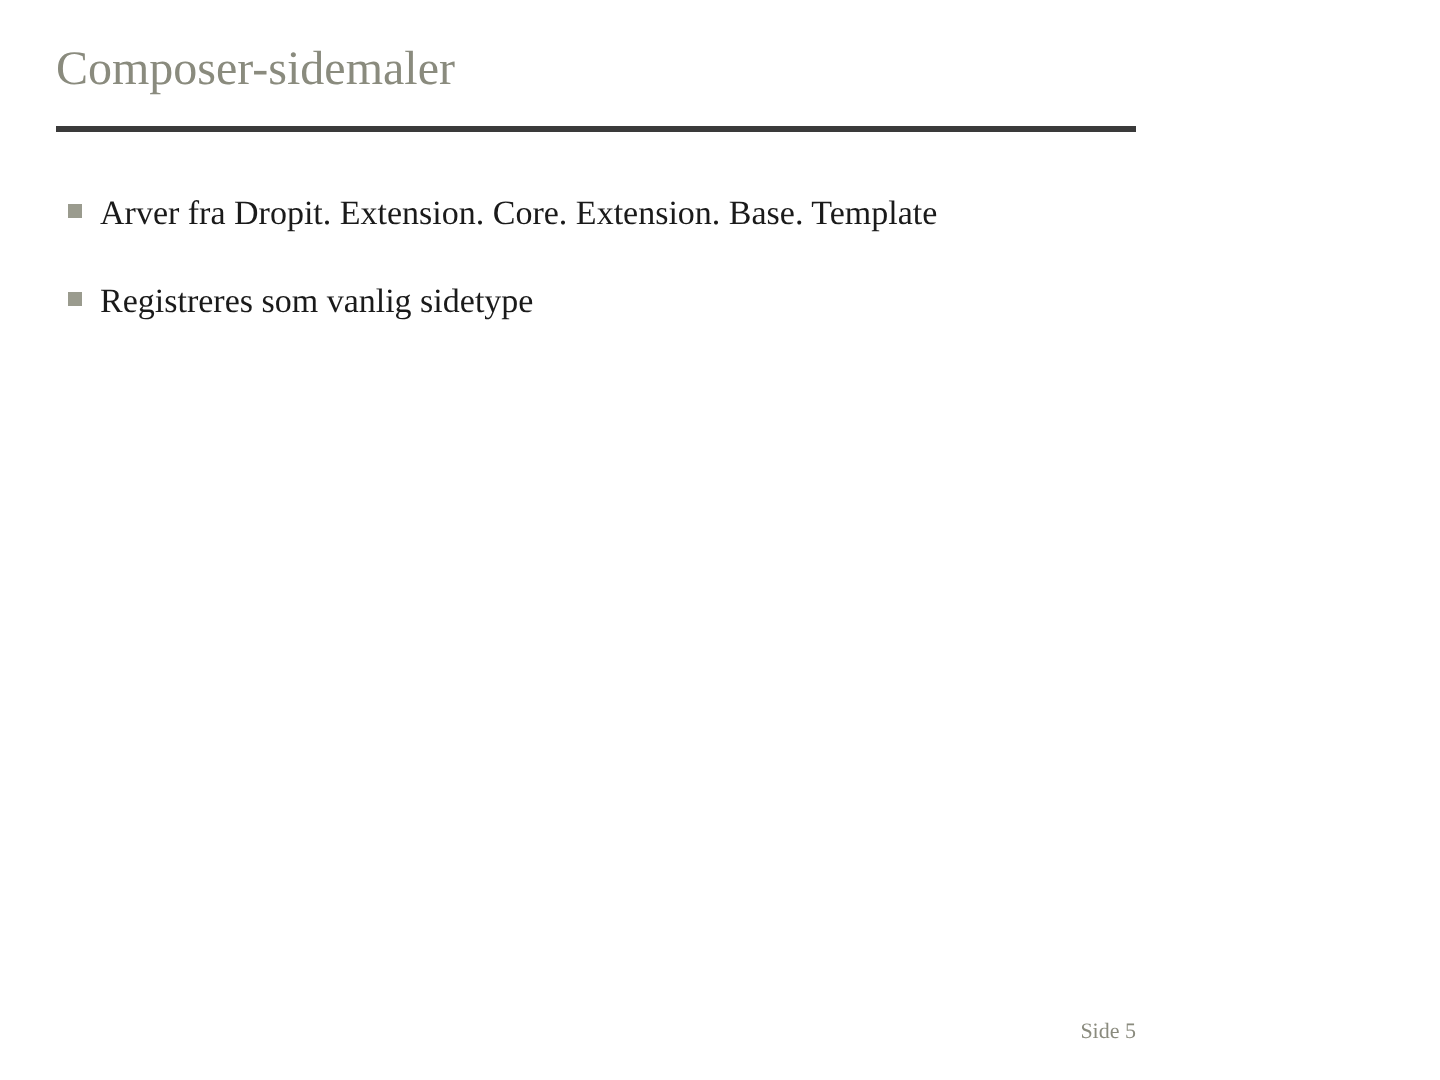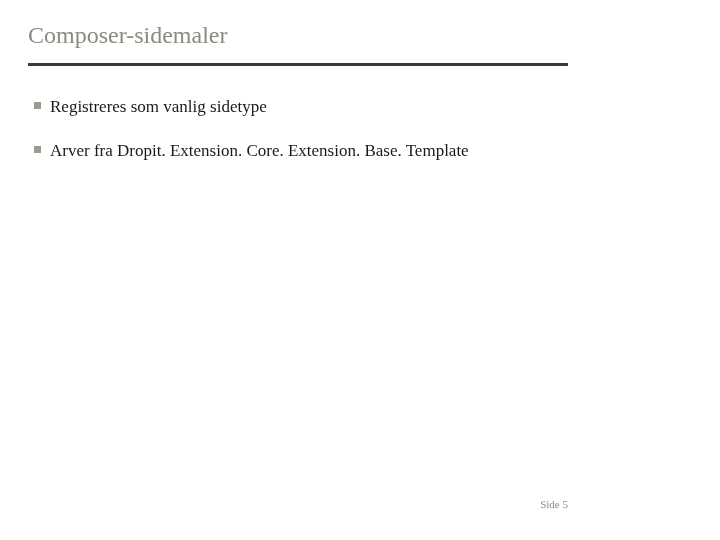--- a/index.html
+++ b/index.html
@@ -41,30 +41,30 @@
     content: "";
     position: absolute;
     left: 6px;
     top: 6px;
     width: 7px;
     height: 7px;
     background: #9a9b8e;
   }
   .footer {
     position: absolute;
-    bottom: 30px;
+    bottom: 18px;
     right: 28px;
     font-size: 11px;
     color: #8a8b7e;
   }
 </style>
 </head>
 <body>
 
 <div class="slide">
   <h1 class="title">Composer-sidemaler</h1>
   <hr class="rule">
   <ul class="bullets">
+    <li>Arver fra Dropit. Extension. Core. Extension. Base. Template</li>
     <li>Registreres som vanlig sidetype</li>
-    <li>Arver fra Dropit. Extension. Core. Extension. Base. Template</li>
   </ul>
   <div class="footer">Side 5</div>
 </div>
 
 </body></html>

